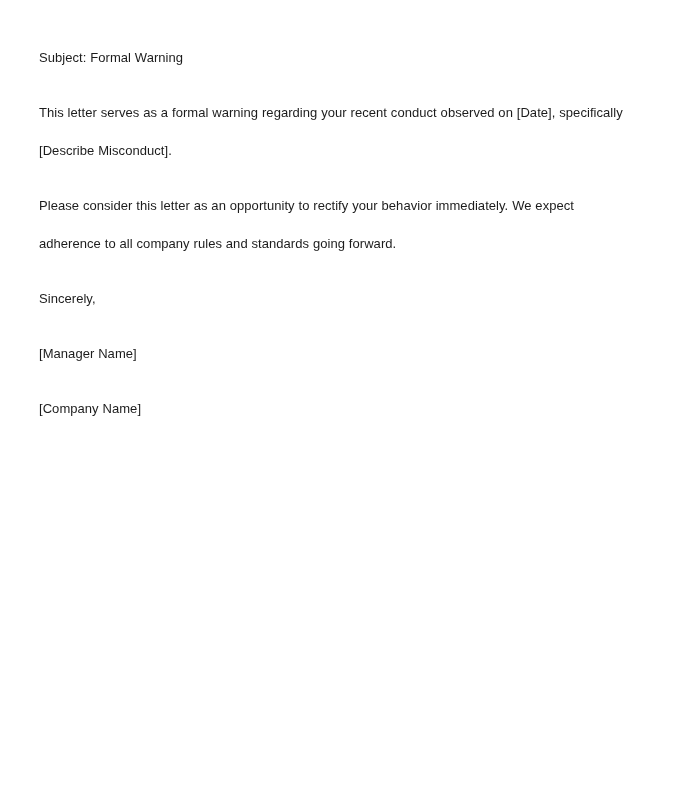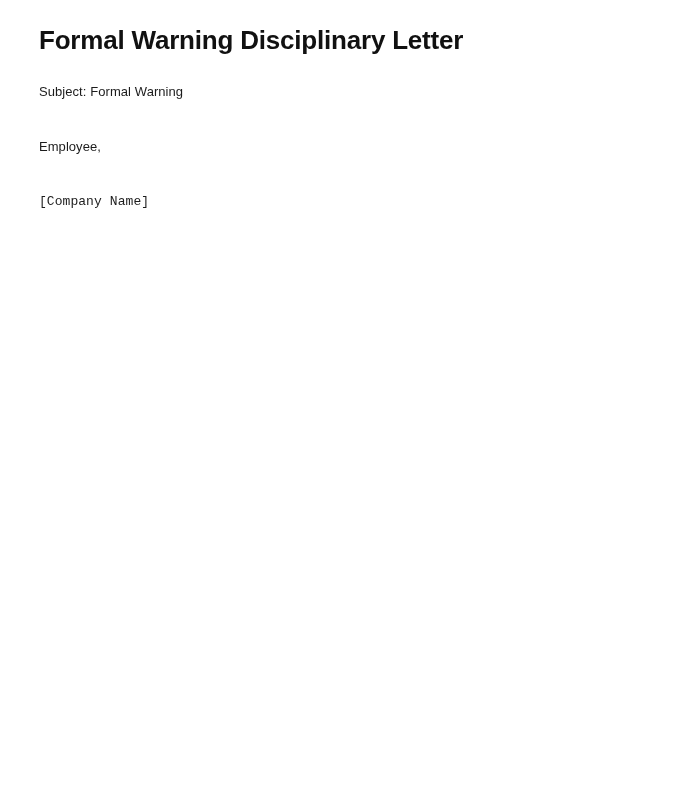--- a/index.html
+++ b/index.html
@@ -46,38 +46,39 @@
     line-height: 38px;
     font-weight: 400;
     color: #1c1c1c;
     letter-spacing: 0.05px;
     max-width: 592px;
     word-spacing: 0.2px;
   }
 
   .doc-paragraph:last-child {
     margin-bottom: 0;
-    font-family: Liberation Mono, monospace;
   }
 </style>
 </head>
 <body>
 
 <div class="page">
 
-  <h1 class="doc-title">Formal Warning Disciplinary Letter</h1>
 
   <div class="letter-body">
 
     <p class="doc-paragraph">Subject: Formal Warning</p>
 
 
+    <p class="doc-paragraph">This letter serves as a formal warning regarding your recent conduct observed on [Date], specifically [Describe Misconduct].</p>
 
 
+    <p class="doc-paragraph">Please consider this letter as an opportunity to rectify your behavior immediately. We expect adherence to all company rules and standards going forward.</p>
 
-    <p class="doc-paragraph">Employee,</p>
+    <p class="doc-paragraph">Sincerely,</p>
 
+    <p class="doc-paragraph">[Manager Name]</p>
 
 
     <p class="doc-paragraph">[Company Name]</p>
 
   </div>
 </div>
 
 </body></html>

